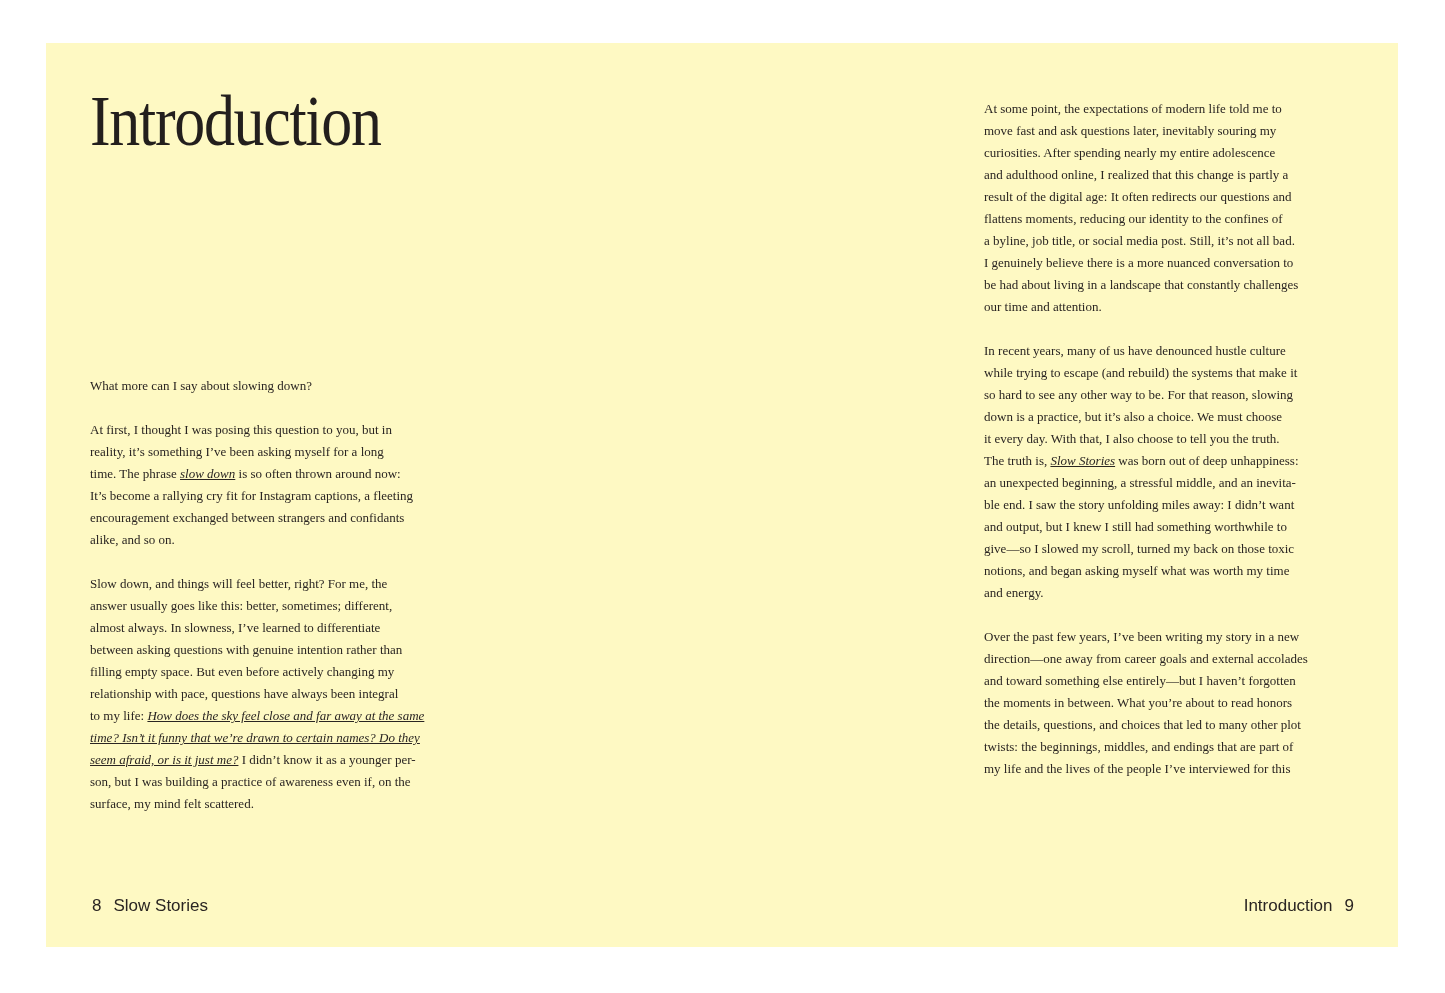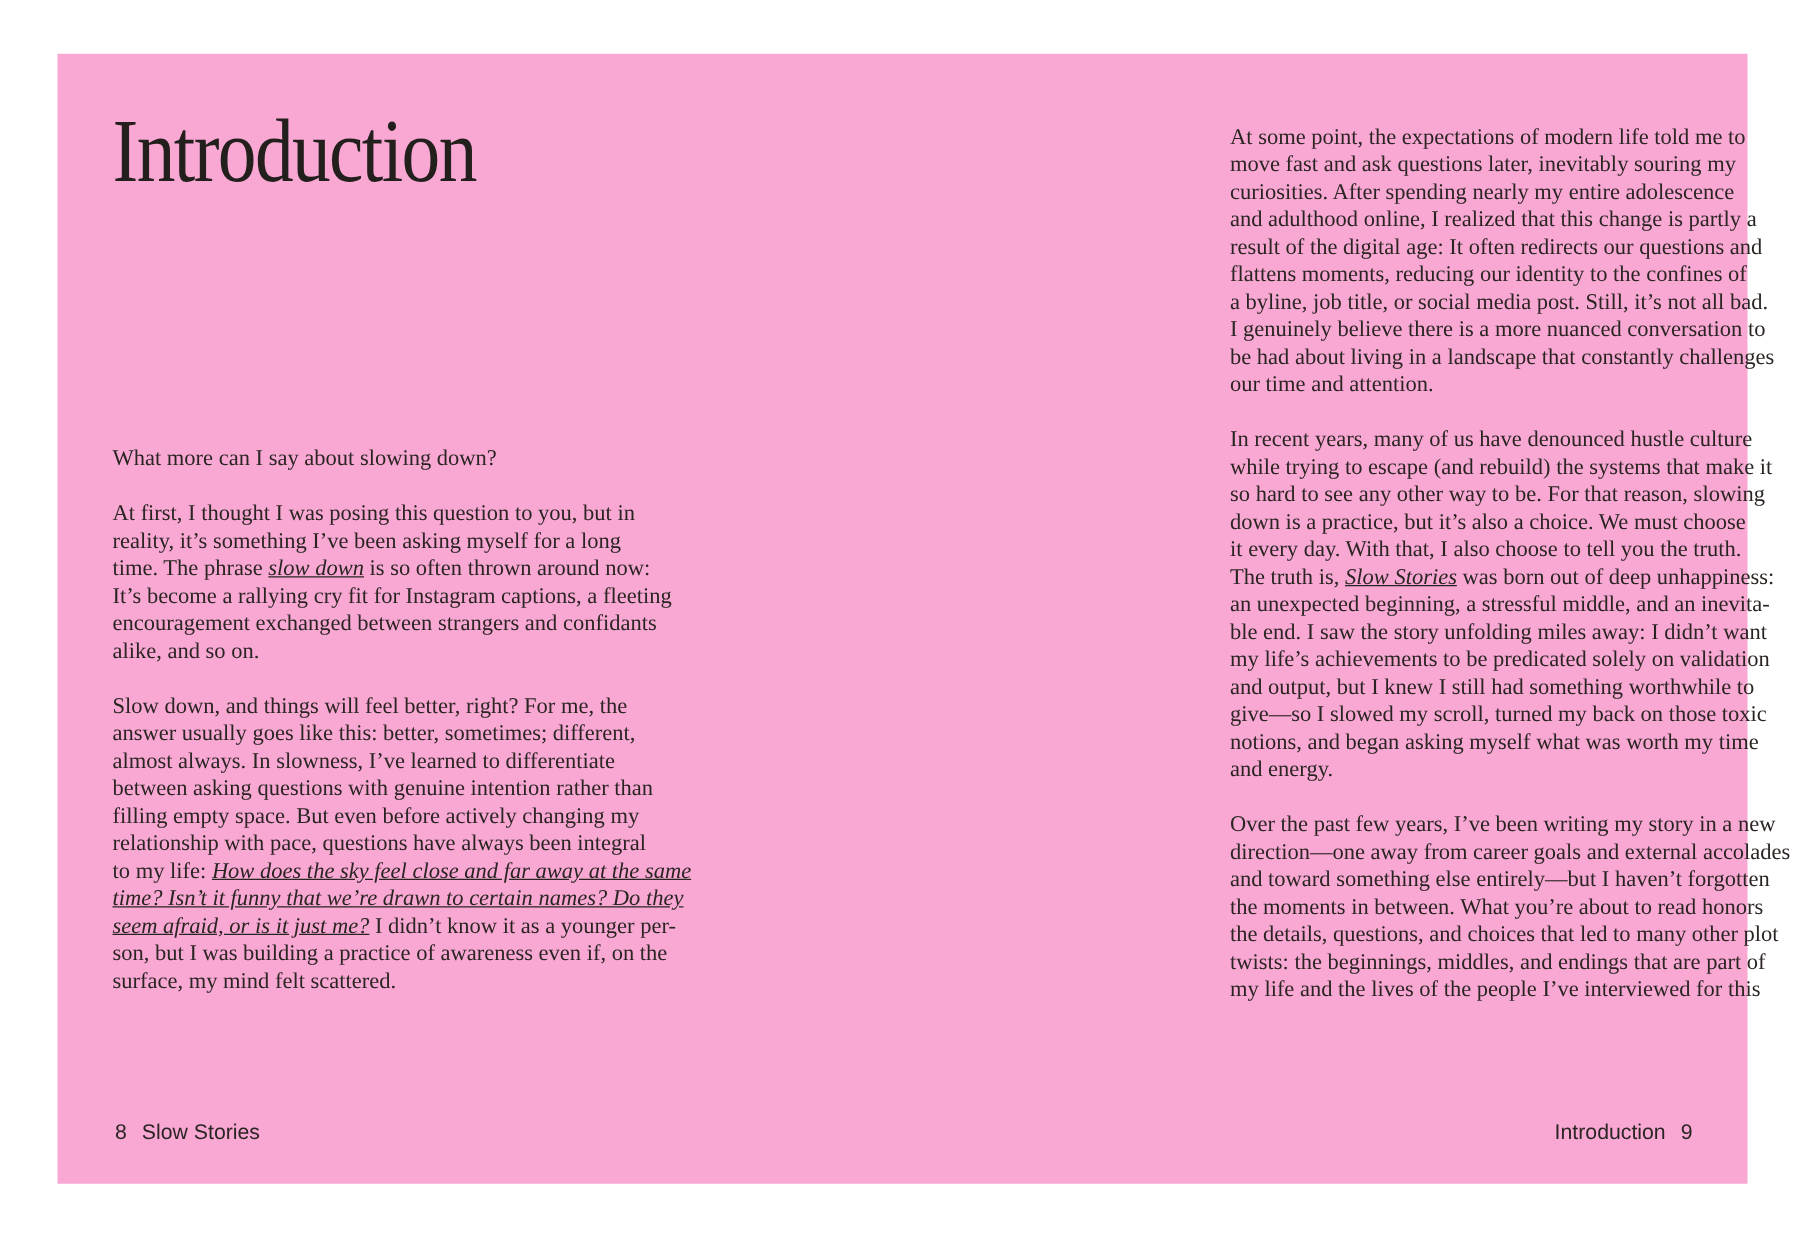--- a/index.html
+++ b/index.html
@@ -1,35 +1,35 @@
 <!DOCTYPE html>
 <html><head>
 <meta charset="utf-8">
 <style>
   html, body { margin: 0; padding: 0; background: #ffffff; }
   body { width: 1445px; height: 993px; position: relative; overflow: hidden; }
   .spread {
     position: absolute; left: 46px; top: 43px; width: 1352px; height: 904px;
-    background: #f9a8d4;
+    background: #fef9c3;
   }
   .title {
     position: absolute; left: 44px; top: 38px; margin: 0;
     font-family: "Liberation Serif", "DejaVu Serif", serif;
     font-weight: normal; font-size: 72px; line-height: 80px;
     color: #231f1d; letter-spacing: -1.5px;
     transform: scaleX(0.86); transform-origin: left top;
   }
   .col {
     position: absolute;
     font-family: "Liberation Serif", "DejaVu Serif", serif;
-    font-size: 18px; line-height: 22px; color: #2a2522;
+    font-size: 13px; line-height: 22px; color: #2a2522;
   }
   .col p { margin: 0 0 22px 0; }
   .col p:last-child { margin-bottom: 17px; }
-  .col.left { left: 44px; top: 312px; width: 370px; }
+  .col.left { left: 44px; top: 332px; width: 370px; }
   .col.right { left: 938px; top: 55px; width: 370px; }
   .line { display: block; white-space: nowrap; }
   em { font-style: italic; text-decoration: underline; }
   .folio {
     position: absolute; top: 855px;
     font-family: "Liberation Sans", "DejaVu Sans", sans-serif;
     font-size: 17px; color: #2a2522; line-height: 16px;
   }
   .folio.left { left: 46px; }
   .folio.right { right: 44px; }
@@ -89,21 +89,20 @@
         </p>
         <p>
           <span class="line">In recent years, many of us have denounced hustle culture</span>
           <span class="line">while trying to escape (and rebuild) the systems that make it</span>
           <span class="line">so hard to see any other way to be. For that reason, slowing</span>
           <span class="line">down is a practice, but it’s also a choice. We must choose</span>
           <span class="line">it every day. With that, I also choose to tell you the truth.</span>
           <span class="line">The truth is, <em>Slow Stories</em> was born out of deep unhappiness:</span>
           <span class="line">an unexpected beginning, a stressful middle, and an inevita-</span>
           <span class="line">ble end. I saw the story unfolding miles away: I didn’t want</span>
-          <span class="line">my life’s achievements to be predicated solely on validation</span>
           <span class="line">and output, but I knew I still had something worthwhile to</span>
           <span class="line">give—so I slowed my scroll, turned my back on those toxic</span>
           <span class="line">notions, and began asking myself what was worth my time</span>
           <span class="line">and energy.</span>
         </p>
         <p>
           <span class="line">Over the past few years, I’ve been writing my story in a new</span>
           <span class="line">direction—one away from career goals and external accolades</span>
           <span class="line">and toward something else entirely—but I haven’t forgotten</span>
           <span class="line">the moments in between. What you’re about to read honors</span>

